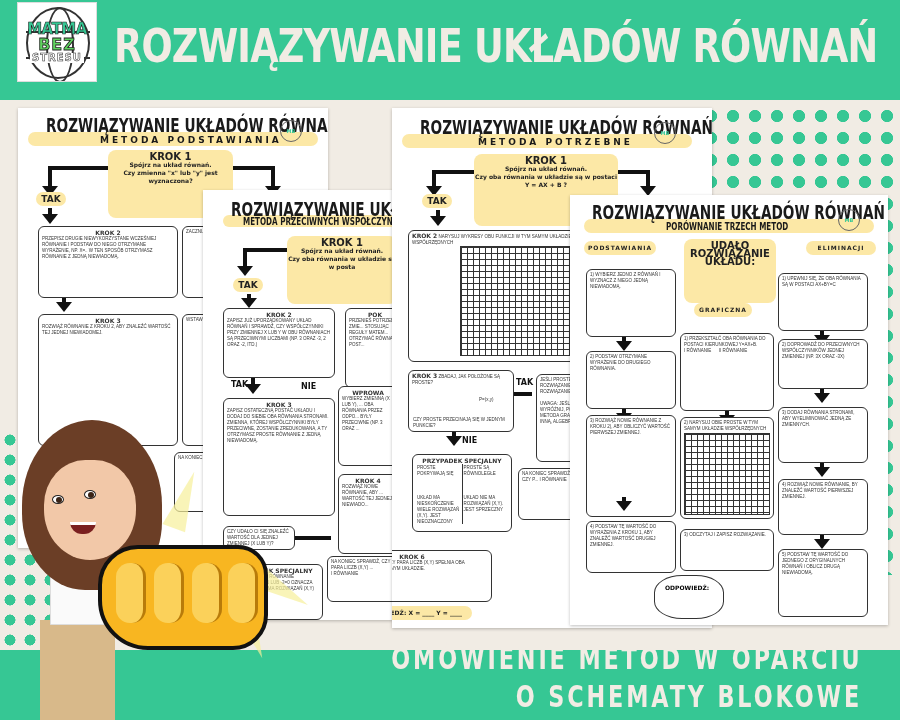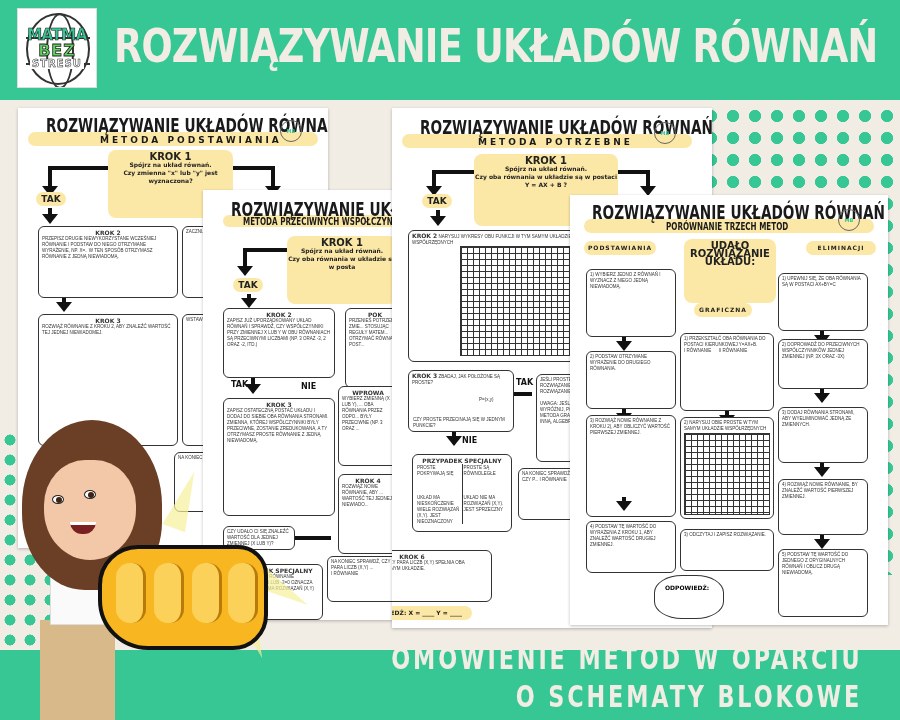--- a/index.html
+++ b/index.html
@@ -1,18 +1,18 @@
 <!DOCTYPE html>
 <html><head>
 <meta charset="utf-8">
 <style>
 *{box-sizing:border-box;margin:0;padding:0}
 body{width:900px;height:720px;overflow:hidden;background:#36c794;font-family:"Liberation Sans",sans-serif;position:relative}
 .header{position:absolute;left:0;top:0;width:900px;height:100px;background:#36c794}
-.logo{position:absolute;left:17px;top:8px;width:80px;height:80px;background:#fff;border:1px solid #ddd;display:flex;flex-direction:column;align-items:center;justify-content:center;overflow:hidden}
+.logo{position:absolute;left:17px;top:2px;width:80px;height:80px;background:#fff;border:1px solid #ddd;display:flex;flex-direction:column;align-items:center;justify-content:center;overflow:hidden}
 .logo .globe{position:absolute;left:8px;top:4px;width:64px;height:72px;border:2px solid #333;border-radius:50%}
 .logo .globe:before{content:"";position:absolute;left:18px;top:-2px;width:24px;height:72px;border:2px solid #333;border-radius:50%}
 .logo .globe:after{content:"";position:absolute;left:-2px;top:22px;width:64px;height:24px;border-top:2px solid #333;border-bottom:2px solid #333}
 .logo span{position:relative;z-index:2;font-weight:900;line-height:1;font-family:"DejaVu Sans",sans-serif}
 .logo .l1{color:#36c794;font-size:15px;-webkit-text-stroke:0.6px #222;letter-spacing:-0.5px}
 .logo .l2{color:#5fd35f;font-size:16px;-webkit-text-stroke:0.8px #222;letter-spacing:1px}
 .logo .l3{color:#fff;font-size:10px;-webkit-text-stroke:0.5px #222;background:#fff;padding:0 2px;letter-spacing:1px}
 .title{position:absolute;left:114px;top:18px;font-family:"DejaVu Sans",sans-serif;font-weight:900;font-size:47px;color:#f1ece4;letter-spacing:-1px;transform:scaleX(0.78);transform-origin:left top;white-space:nowrap}
 .bg-panel{position:absolute;left:0;top:100px;width:900px;height:550px;background:#f1ece4}
 .dots{position:absolute;background-image:radial-gradient(circle,#36c794 38%,transparent 40%);background-size:21px 21px}

